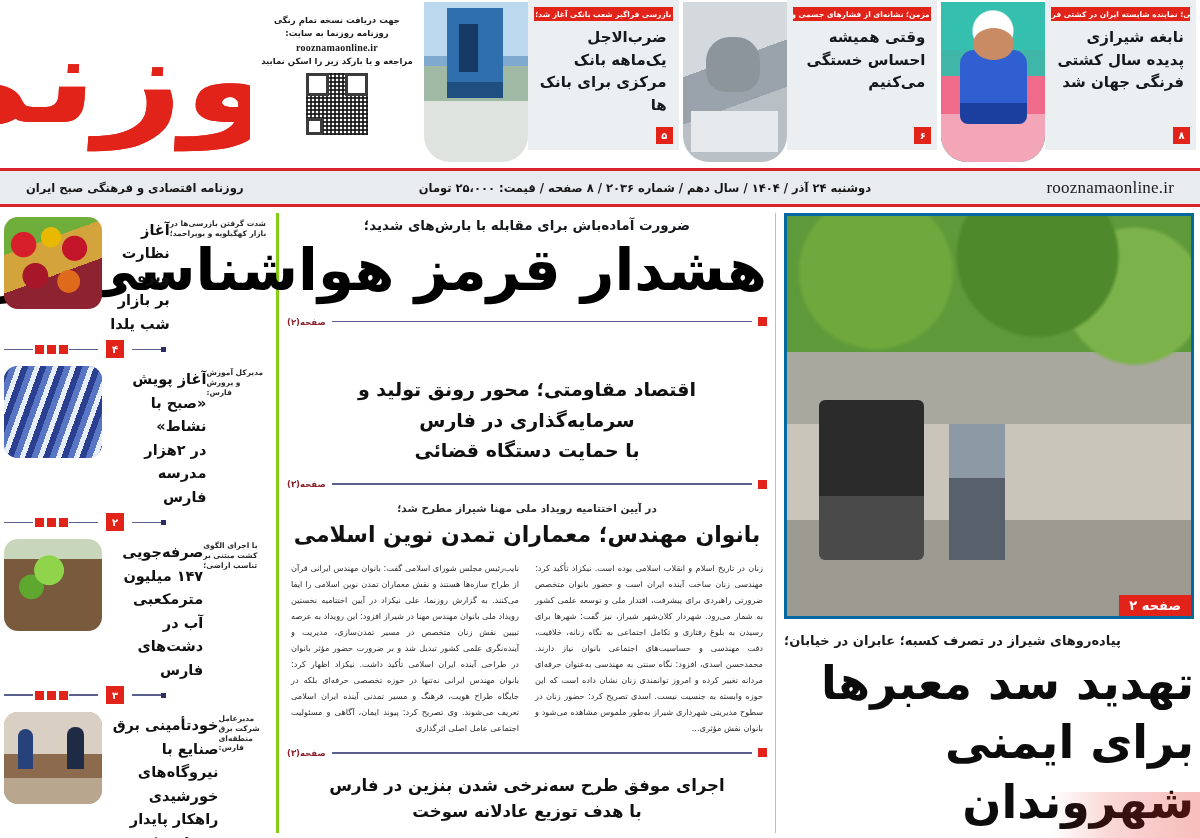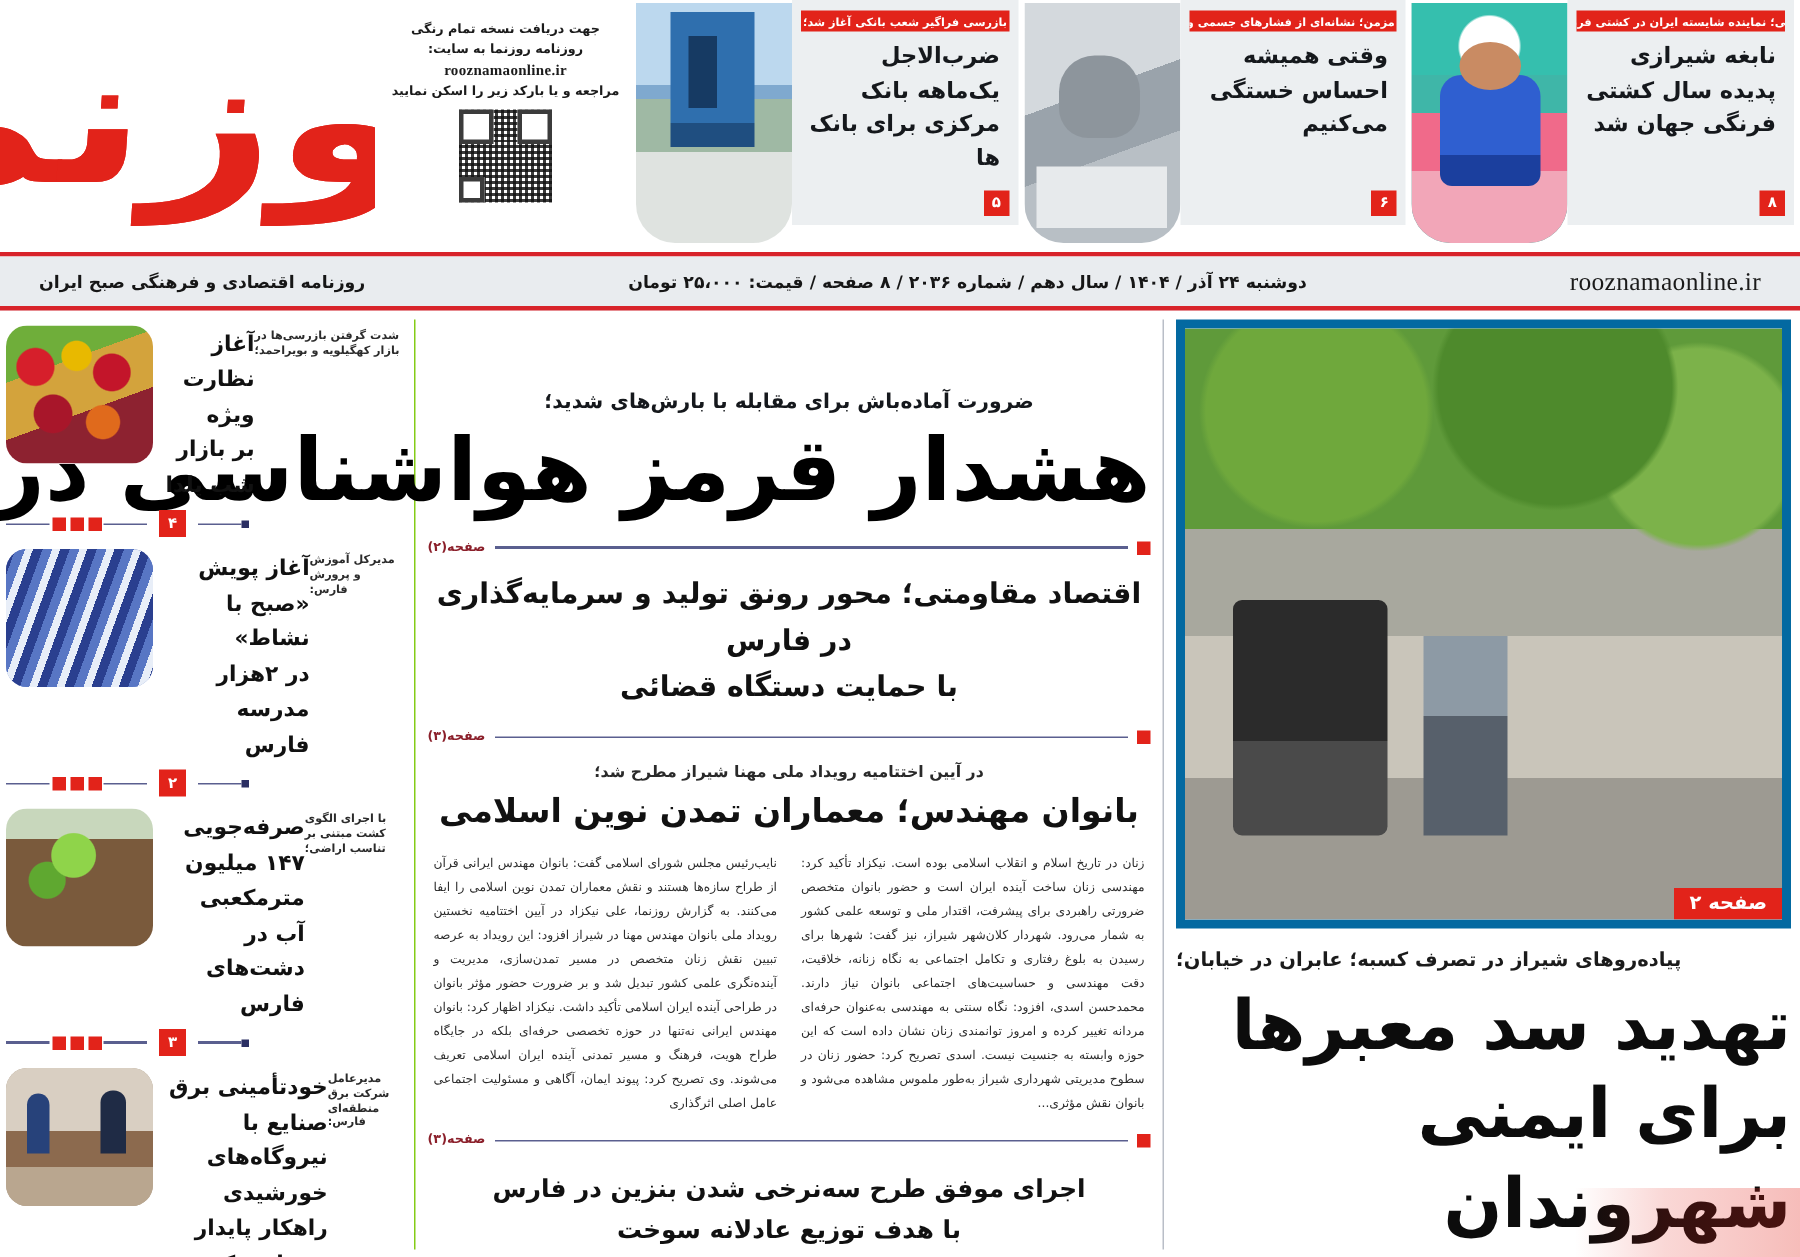--- a/index.html
+++ b/index.html
@@ -203,21 +203,21 @@
     linear-gradient(180deg,#d9cfc2 0 46%,#8c6a4e 46% 72%,#b9a68f 72% 100%),
     #b0a08c;position:relative;}
   .ph-meeting::before{content:"";position:absolute;left:14%;top:18%;width:16%;height:44%;
     background:#27427a;border-radius:8px 8px 0 0;}
   .ph-meeting::after{content:"";position:absolute;right:18%;top:16%;width:18%;height:46%;
     background:#1f2b45;border-radius:8px 8px 0 0;}
 
   
   .center{
     width:500px;padding:0 8px;display:flex;flex-direction:column;
-    border-right:1px solid #b9bec7;border-left:1px solid #84cc16;justify-content:flex-end;
+    border-right:1px solid #b9bec7;border-left:3px solid #84cc16;
   }
   .lede-kicker{
     font-size:13.5px;font-weight:bold;text-align:center;color:#15181c;
     margin-top:4px;
   }
   .lede-title{
     font-size:58px;font-weight:bold;text-align:center;line-height:1.22;
     color:#000;letter-spacing:-1px;margin-top:2px;white-space:nowrap;
   }
   .sec-divider{
@@ -226,20 +226,21 @@
   }
   .sd-label{
     font-size:8.5px;color:#8b1f2a;font-weight:bold;flex:none;
   }
   .sd-line{height:1.4px;background:#5a5f8f;flex:1;}
   .sd-sq{width:9px;height:9px;background:#e2231a;flex:none;}
 
   .story-head2{
     font-size:19px;font-weight:bold;line-height:1.62;text-align:center;color:#111;
     padding:4px 6px 2px 6px;
+    margin-top:36px;
   }
   .story-kicker2{
     font-size:10.5px;font-weight:bold;text-align:center;color:#2a2a2a;
     margin-top:6px;
   }
   .story-head3{
     font-size:22px;font-weight:bold;text-align:center;line-height:1.5;
     color:#111;margin-top:4px;
   }
   .body-cols{
@@ -254,21 +255,21 @@
     font-size:16.5px;font-weight:bold;text-align:center;line-height:1.6;
     color:#111;margin-top:8px;
   }
 
   
   .leftcol{
     width:424px;padding:0 6px 0 8px;display:flex;flex-direction:column;
   }
   .lead-photo{
     width:100%;height:408px;position:relative;overflow:hidden;
-    border:6px solid #0369a1;
+    border:3px solid #0369a1;
   }
   .ph-street{
     width:100%;height:100%;
     background:
       radial-gradient(circle at 22% 14%,#6fa83c 0 16%,transparent 17%),
       radial-gradient(circle at 62% 10%,#4e8a2c 0 18%,transparent 19%),
       radial-gradient(circle at 86% 20%,#7cb24a 0 14%,transparent 15%),
       linear-gradient(180deg,#5f9a3a 0 34%,#a8a89e 34% 52%,#c9c5ba 52% 76%,#9d9a92 76% 100%);
     position:relative;
   }

